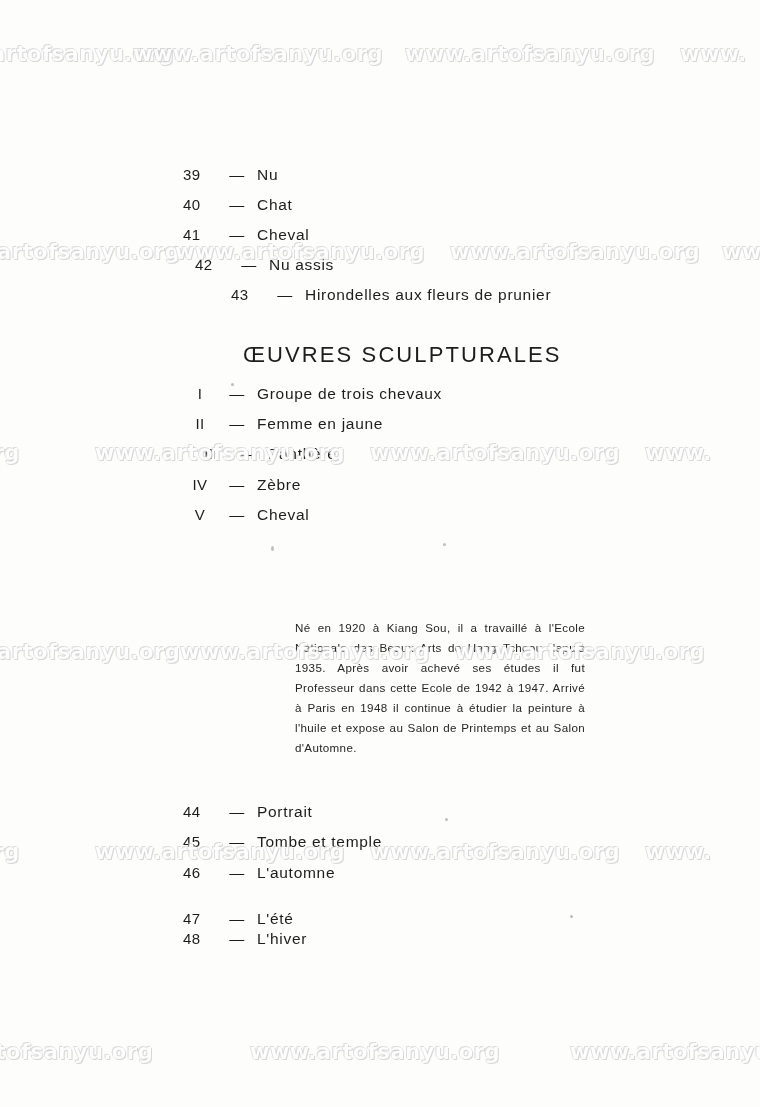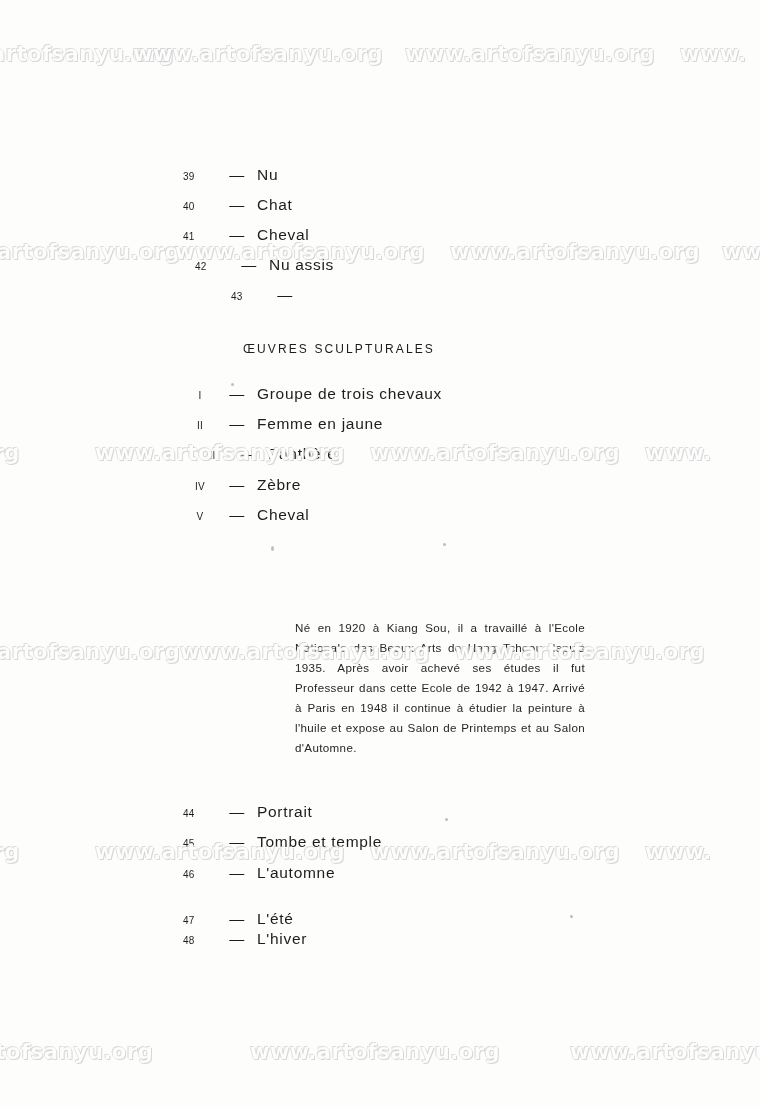--- a/index.html
+++ b/index.html
@@ -49,39 +49,39 @@
     position: absolute;
     display: flex;
     align-items: baseline;
     font-size: 15.5px;
     letter-spacing: 0.3px;
   }
   .entry .num {
     display: inline-block;
     width: 34px;
     text-align: left;
-    font-size: 10px;
+    font-size: 15px;
   }
   .entry .num.roman {
     text-align: center;
     width: 34px;
   }
   .entry .dash {
     display: inline-block;
     width: 40px;
     text-align: center;
     font-size: 15px;
   }
   .entry .title {
     letter-spacing: 0.7px;
   }
 
   .section-heading {
     position: absolute;
-    font-size: 12px;
+    font-size: 22px;
     letter-spacing: 2.1px;
     font-weight: normal;
   }
 
   .artist-heading {
     position: absolute;
     font-size: 20px;
     font-weight: bold;
     letter-spacing: 3.2px;
   }
@@ -126,20 +126,21 @@
       <span class="title">Cheval</span>
     </div>
     <div class="entry" style="left:195px; top:256px;">
       <span class="num">42</span>
       <span class="dash">—</span>
       <span class="title">Nu assis</span>
     </div>
     <div class="entry" style="left:183px; top:286px;margin-left:48px;">
       <span class="num">43</span>
       <span class="dash">—</span>
+      <span class="title">Hirondelles aux fleurs de prunier</span>
     </div>
 
     <div class="section-heading" style="left:243px; top:342px;">ŒUVRES SCULPTURALES</div>
 
     <div class="entry" style="left:183px; top:385px;">
       <span class="num roman">I</span>
       <span class="dash">—</span>
       <span class="title">Groupe de trois chevaux</span>
     </div>
     <div class="entry" style="left:183px; top:415px;">

